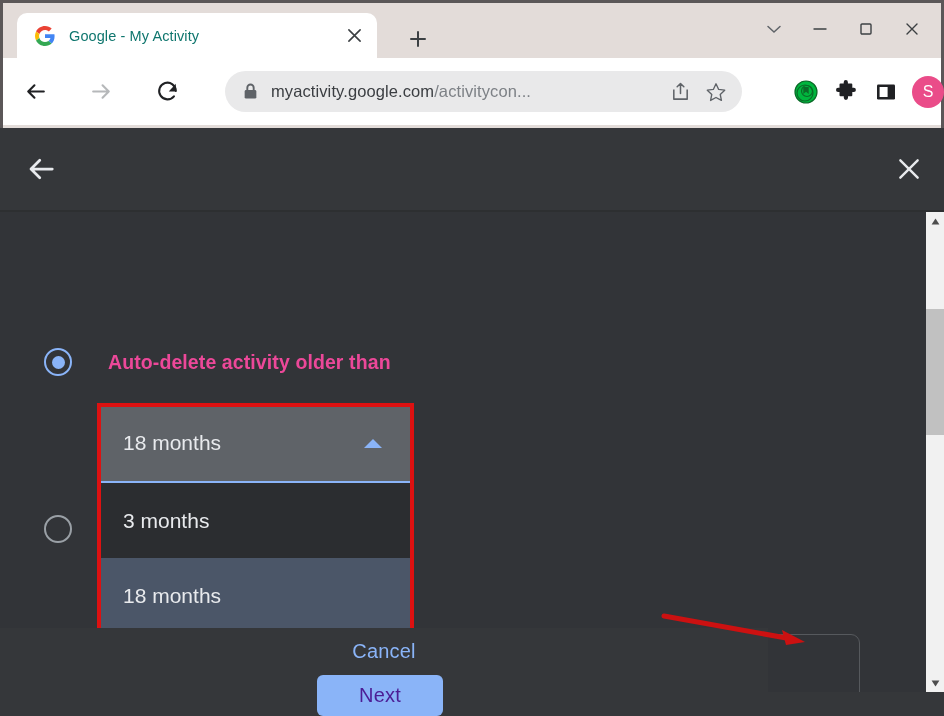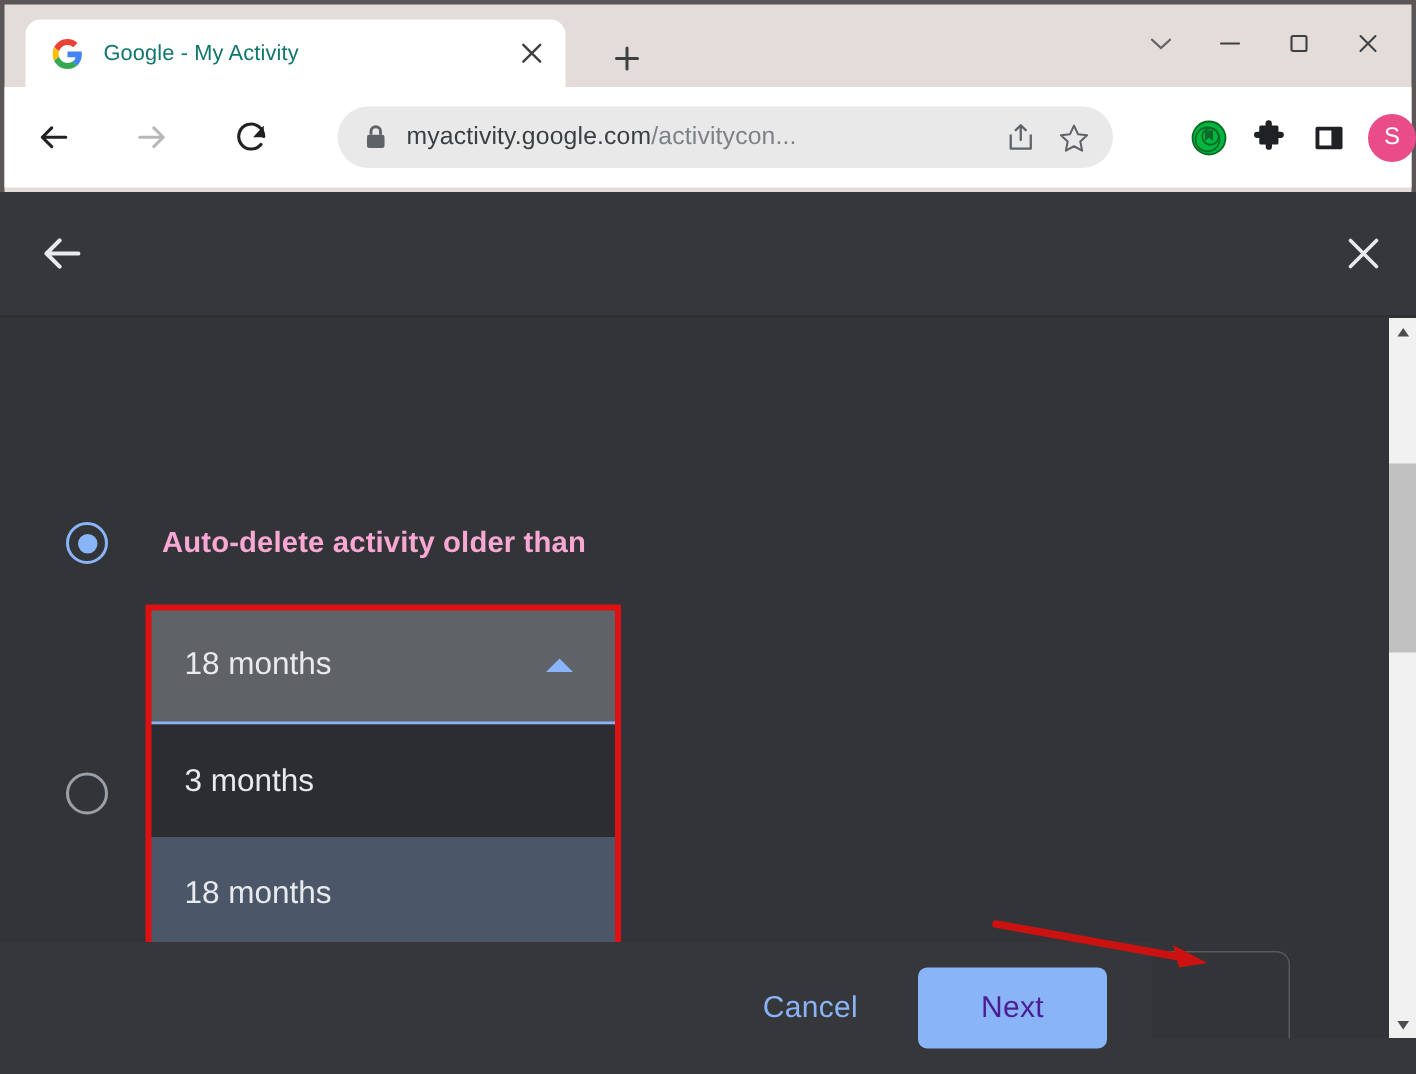--- a/index.html
+++ b/index.html
@@ -114,21 +114,21 @@
     width:28px; height:28px; border-radius:50%;
     border:2px solid #9aa0a6; flex:0 0 auto;
     display:flex; align-items:center; justify-content:center;
     cursor:pointer;
   }
   .radio-outer.checked { border-color:#8ab4f8; }
   .radio-outer.checked .radio-inner {
     width:13px; height:13px; border-radius:50%; background:#8ab4f8;
   }
   .opt-label {
-    margin-left:36px; color:#f9a8d4; font-size:19.5px;
+    margin-left:36px; color:#ec4899; font-size:19.5px;
     font-weight:bold; letter-spacing:0.1px; line-height:28px;
   }
 
   
   .select-wrap { position:absolute; left:99px; top:277px; width:313px; }
   .select-closed {
     height:78px; background:#5f6368;
     border-bottom:2px solid #8ab4f8;
     display:flex; align-items:center; cursor:pointer;
   }
@@ -166,21 +166,21 @@
 
   
   .sbar { position:absolute; right:0; top:84px; width:18px; height:480px; background:#f1f1f1; }
   .sbar-arrow { width:18px; height:18px; display:flex; align-items:center; justify-content:center; cursor:pointer; background:#f1f1f1; }
   .sbar-thumb { position:absolute; left:0; top:97px; width:18px; height:126px; background:#c1c1c1; cursor:pointer; }
 
   
   .dlg-footer {
     position:absolute; left:0; bottom:0; width:768px; height:88px;
     background:#35373a;
-    display:flex; align-items:center; justify-content:flex-end;
+    display:flex; align-items:center; justify-content:flex-end;flex-direction:column;
   }
   .btn-cancel {
     color:#8ab4f8; font-size:20px; background:none; border:none;
     padding:12px 18px; cursor:pointer; font-family:inherit; letter-spacing:0.2px;
   }
   .btn-next {
     background:#8ab4f8; color:#4c1d95; font-size:20px;
     border:none; border-radius:6px;
     width:126px; height:54px; margin-left:22px; margin-right:30px;
     cursor:pointer; font-family:inherit; letter-spacing:0.2px;

